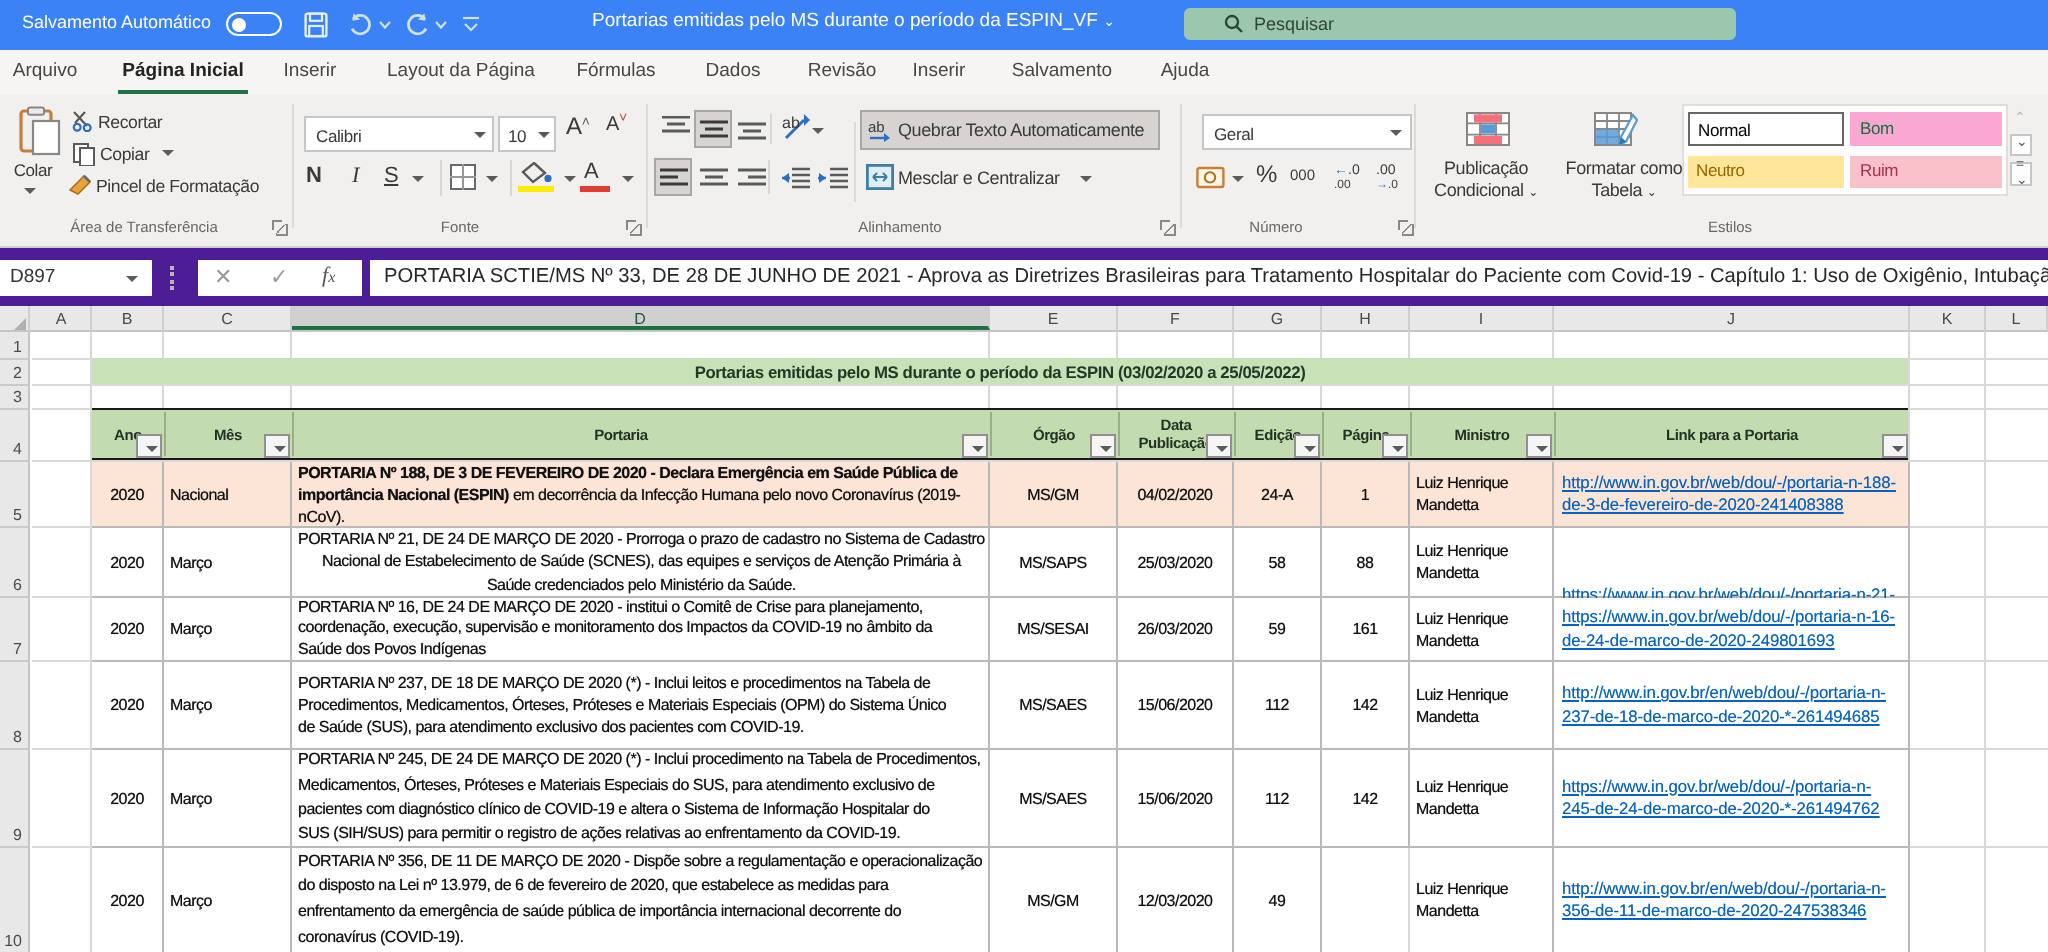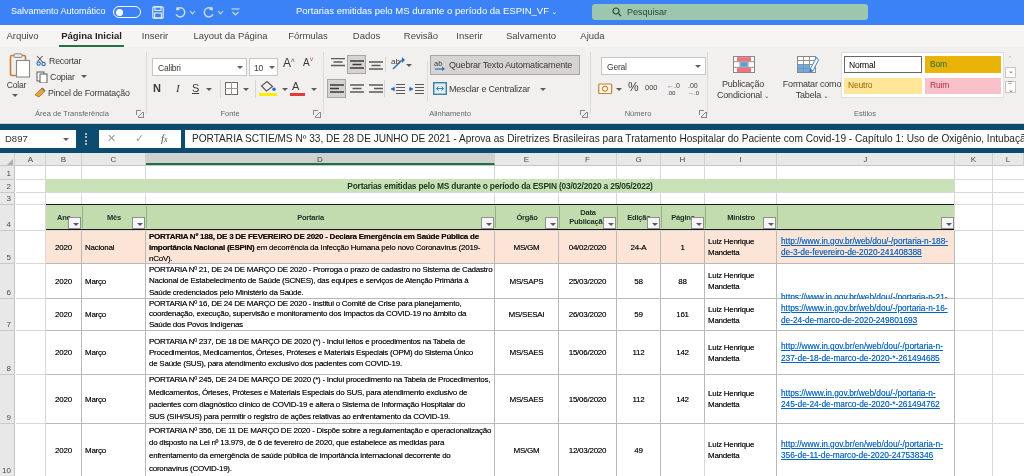--- a/index.html
+++ b/index.html
@@ -24,21 +24,21 @@
 .launcher{position:absolute;width:8px;height:8px;}
 .launcher:before{content:"";position:absolute;left:0;top:0;width:4px;height:4px;border-left:1px solid #8a8886;border-top:1px solid #8a8886;}
 .launcher:after{content:"";position:absolute;left:2px;top:2px;width:5px;height:5px;background:
 linear-gradient(135deg,transparent 45%,#8a8886 45%,#8a8886 55%,transparent 55%);border-right:1px solid #8a8886;border-bottom:1px solid #8a8886;}
 .rtext{position:absolute;font-size:8.8px;color:#3b3a39;white-space:nowrap;letter-spacing:-0.2px;}
 .chev{position:absolute;width:6px;height:4px;}
 .chev:after{content:"";position:absolute;left:0;top:0;border-left:3px solid transparent;border-right:3px solid transparent;border-top:3.5px solid #5c5b59;}
 .combo{position:absolute;background:#fff;border:1px solid #c8c6c4;}
 .selbox{background:#d6d3d1;border:1px solid #a9a7a5;}
 
-#fbar{position:absolute;left:0;top:124px;width:1024px;height:32px;background:#0c4a6e;}
+#fbar{position:absolute;left:0;top:124px;width:1024px;height:32px;background:#4c1d95;}
 #namebox{position:absolute;left:0;top:6px;width:76px;height:18px;background:#fff;}
 #fxbox{position:absolute;left:99px;top:6px;width:82px;height:18px;background:#fff;}
 #fmlbox{position:absolute;left:185px;top:6px;width:839px;height:18px;background:#fff;font-size:10.1px;color:#272727;line-height:18px;white-space:nowrap;overflow:hidden;letter-spacing:0px;padding-left:7px;}
 
 #sheet{position:absolute;left:0;top:156px;width:1024px;height:320px;background:#fff;}
 #colhdr{position:absolute;left:0;top:-3px;width:1024px;height:13px;background:#e8e8e8;border-bottom:1px solid #c5c5c5;}
 .ch{position:absolute;top:0;height:13px;font-size:8px;color:#4a4a4a;text-align:center;line-height:13px;border-right:1px solid #cfcfcf;}
 .gl-v{position:absolute;width:1px;background:#d9d9d9;}
 .gl-h{position:absolute;height:1px;background:#d9d9d9;}
 #gutter{position:absolute;left:0;top:10px;width:15px;height:310px;background:#e8e8e8;border-right:1px solid #c5c5c5;}
@@ -269,21 +269,21 @@
     <path d="M1 8.7 h11.3 v7.3 H1 Z" fill="#5b9bd5" opacity="0.85"></path>
     <path d="M19.5 1.5 L13.5 12.5 L12.5 16.5 L16 14.8 L21.5 4 Z" fill="#fff" stroke="#5b9bd5" stroke-width="1.1"></path>
     <path d="M13.5 12.5 L12.5 16.5 L16 14.8 Z" fill="#2e75b6"></path>
   </svg>
   <div class="rtext" style="left:778px;top:32px;width:68px;text-align:center;font-size:9px;">Formatar como</div>
   <div class="rtext" style="left:778px;top:43px;width:68px;text-align:center;font-size:9px;">Tabela <span style="font-size:6px;">⌄</span></div>
   <div class="abs" style="left:841px;top:5px;width:163px;height:46px;background:#fff;border:1px solid #e0deda;"></div>
   <div class="abs" style="left:844px;top:9px;width:78px;height:17px;background:#fff;border:1.5px solid #666;">
       <span class="rtext" style="left:4px;top:3px;color:#000;font-size:8.5px;">Normal</span>
     </div>
-  <div class="abs" style="left:925px;top:9px;width:76px;height:17px;background:#eab308;">
+  <div class="abs" style="left:925px;top:9px;width:76px;height:17px;background:#f9a8d4;">
       <span class="rtext" style="left:5px;top:3px;color:#1f6b3d;font-size:8.5px;">Bom</span>
     </div>
   <div class="abs" style="left:844px;top:31px;width:78px;height:15.5px;background:#ffe699;">
       <span class="rtext" style="left:4px;top:2px;color:#9c6500;font-size:8.5px;">Neutro</span>
     </div>
   <div class="abs" style="left:925px;top:31px;width:76px;height:15.5px;background:#f9c2cb;">
       <span class="rtext" style="left:5px;top:2px;color:#a83248;font-size:8.5px;">Ruim</span>
     </div>
   <span style="position:absolute;left:1007px;top:8px;font-size:7px;color:#b8b6b4;">⌃</span>
   <div class="abs" style="left:1005px;top:20px;width:11px;height:11px;background:#fdfdfd;border:1px solid #c8c6c4;">
@@ -380,20 +380,21 @@
     <div class="hsep" style="left:705px;"></div>
     <div class="hsep" style="left:777px;"></div>
   <div class="htx" style="left:46px;width:36px;">Ano</div>
   <div class="htx" style="left:82px;width:64px;">Mês</div>
   <div class="htx" style="left:136px;width:349px;">Portaria</div>
   <div class="htx" style="left:495px;width:64px;">Órgão</div>
   <div class="htx2" style="left:559px;width:58px;">Data<br>Publicação</div>
   <div class="htx" style="left:617px;width:44px;">Edição</div>
   <div class="htx" style="left:661px;width:44px;">Página</div>
   <div class="htx" style="left:705px;width:72px;">Ministro</div>
+  <div class="htx" style="left:777px;width:178px;">Link para a Portaria</div>
   <div class="fdrop" style="left:68px;top:61px;"></div>
   <div class="fdrop" style="left:132px;top:61px;"></div>
   <div class="fdrop" style="left:481px;top:61px;"></div>
   <div class="fdrop" style="left:545px;top:61px;"></div>
   <div class="fdrop" style="left:603px;top:61px;"></div>
   <div class="fdrop" style="left:647px;top:61px;"></div>
   <div class="fdrop" style="left:691px;top:61px;"></div>
   <div class="fdrop" style="left:763px;top:61px;"></div>
   <div class="fdrop" style="left:941px;top:61px;"></div>
 
@@ -411,21 +412,21 @@
         <div style="line-height:11px;">Luiz Henrique<br>Mandetta</div>
       </div>
     <div class="cell cJ vctr">
         <a class="lnk" style="line-height:11.5px;">http://www.in.gov.br/web/dou/-/portaria-n-188-<br>de-3-de-fevereiro-de-2020-241408388</a>
       </div>
   </div>
   <div class="row" style="top:108px;height:35px;">
     <div class="cell cB ctr">2020</div>
     <div class="cell cC vctr">Março</div>
     <div class="cell cD vctr">
-        <div style="line-height:11.5px;white-space:nowrap;">PORTARIA Nº 21, DE 24 DE MARÇO DE 2020 - Prorroga o prazo de cadastro no Sistema de Cadastro<br>Nacional de Estabelecimento de Saúde (SCNES), das equipes e serviços de Atenção Primária à<br>Saúde credenciados pelo Ministério da Saúde.</div>
+        <div style="line-height:11.5px;white-space:nowrap;text-align:center;">PORTARIA Nº 21, DE 24 DE MARÇO DE 2020 - Prorroga o prazo de cadastro no Sistema de Cadastro<br>Nacional de Estabelecimento de Saúde (SCNES), das equipes e serviços de Atenção Primária à<br>Saúde credenciados pelo Ministério da Saúde.</div>
       </div>
     <div class="cell cE ctr">MS/SAPS</div>
     <div class="cell cF ctr">25/03/2020</div>
     <div class="cell cG ctr">58</div>
     <div class="cell cH ctr">88</div>
     <div class="cell cI vctr">
         <div style="line-height:11px;">Luiz Henrique<br>Mandetta</div>
       </div>
     <div class="cell cJ vctr">
         <a class="lnk" style="line-height:11.5px;margin-top:44px;">https://www.in.gov.br/web/dou/-/portaria-n-21-<br>de-24-de-marco-de-2020-249617362</a>

